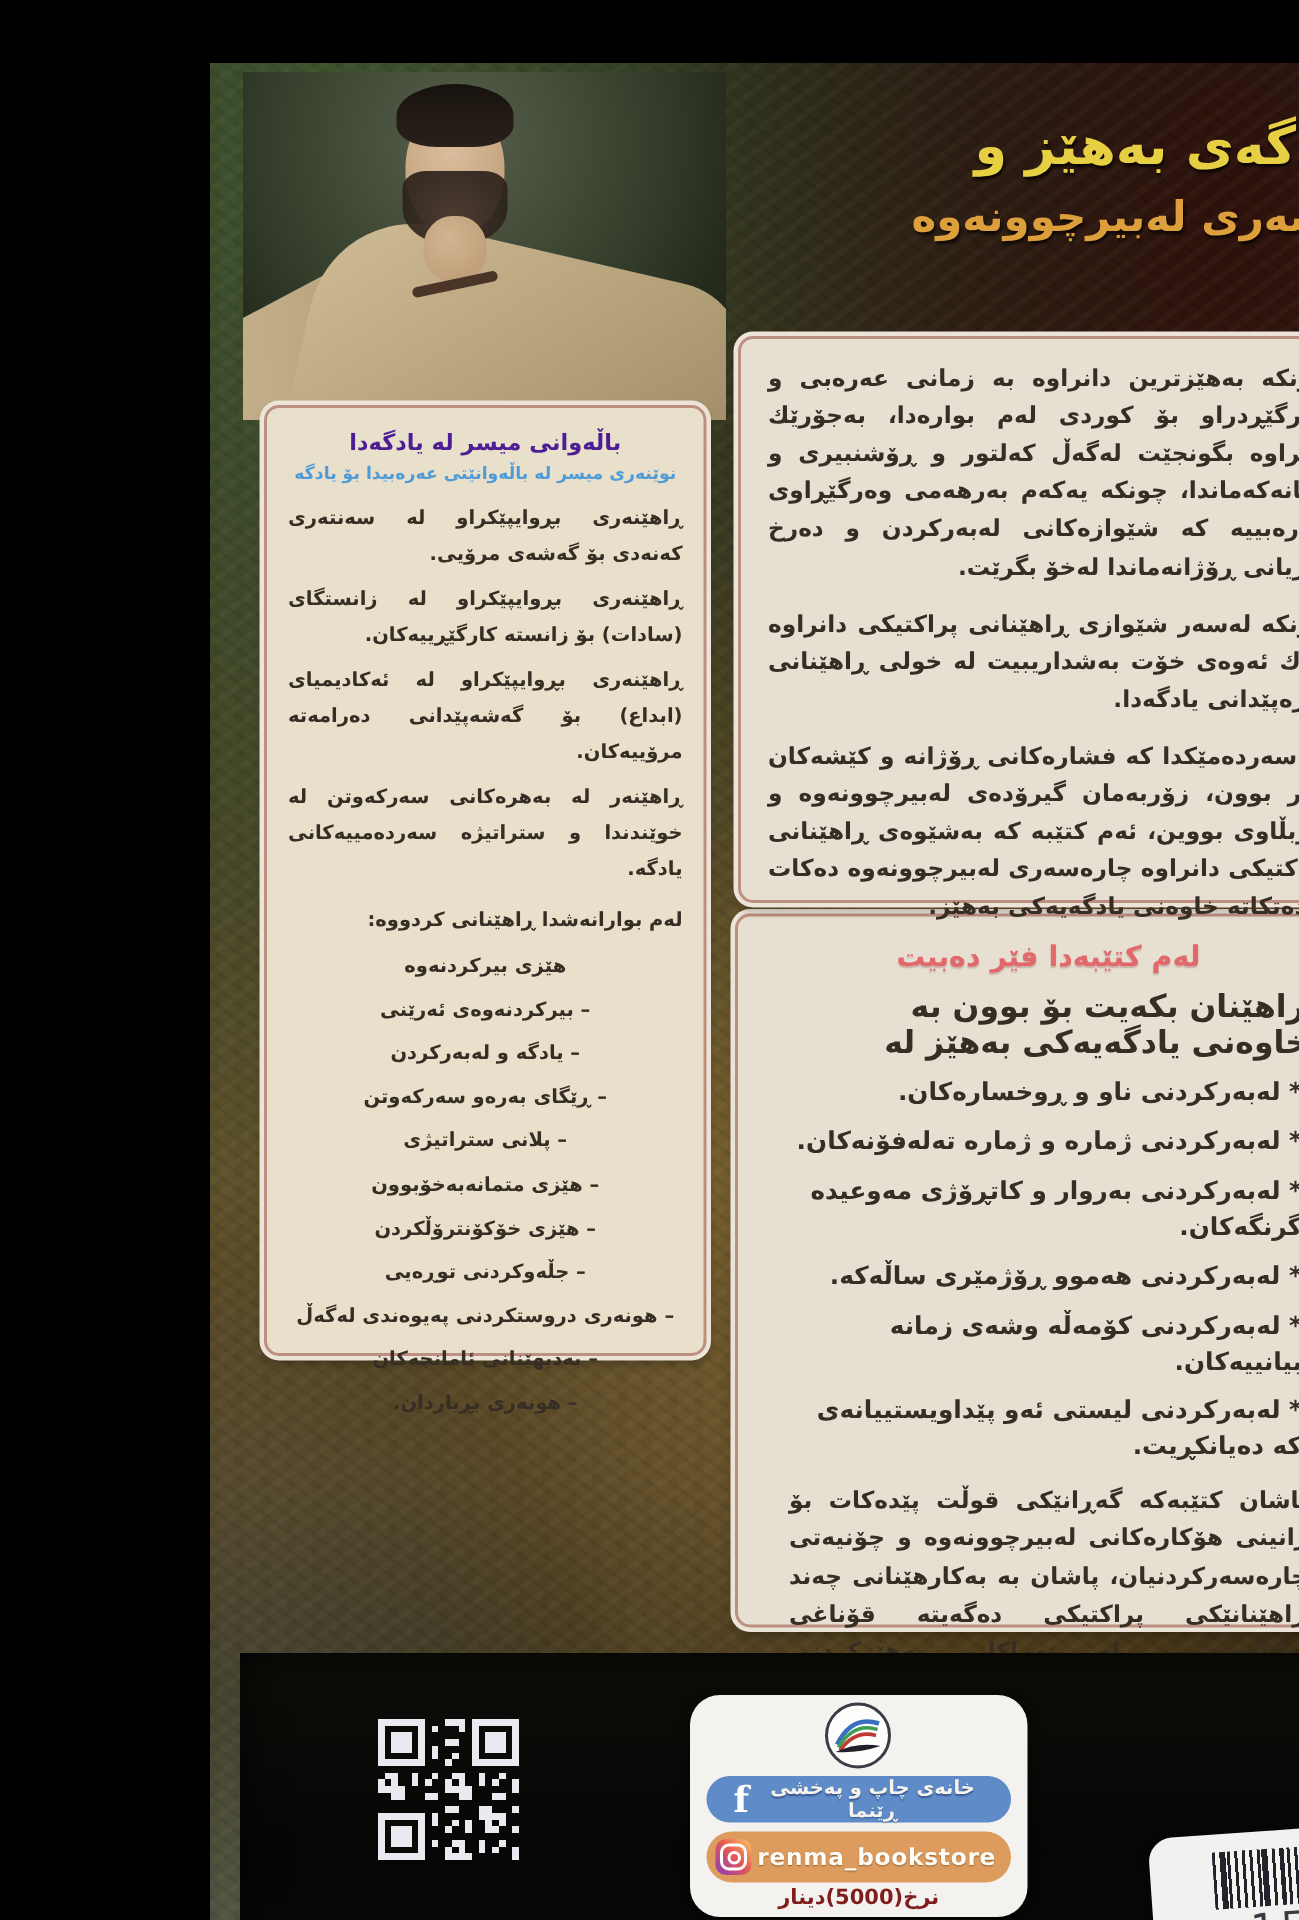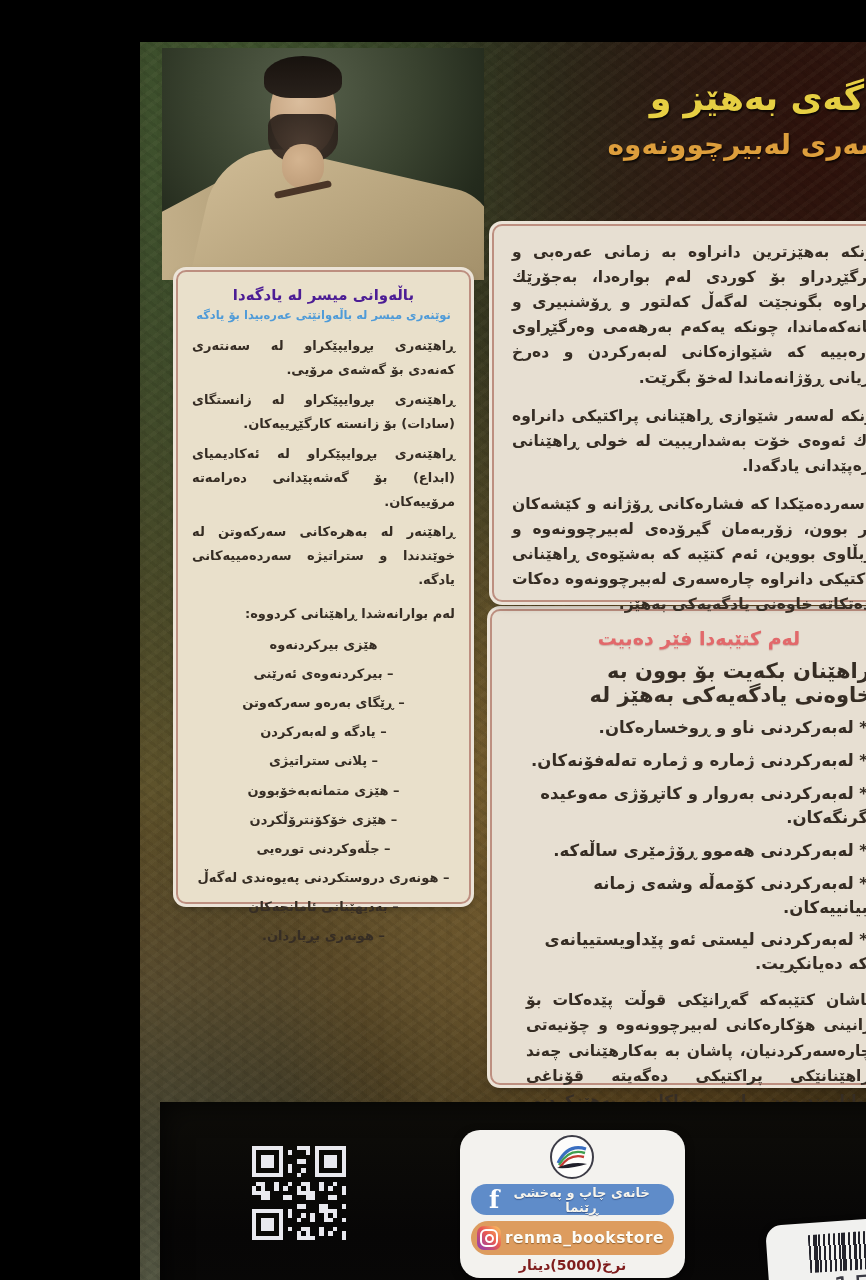--- a/index.html
+++ b/index.html
@@ -174,22 +174,22 @@
   <div class="panel left-box">
     <div class="lb-heading">باڵەوانی میسر لە یادگەدا</div>
     <div class="lb-subheading">نوێنەری میسر لە باڵەوانێتی عەرەبیدا بۆ یادگە</div>
     <p>ڕاهێنەری بڕوایپێکراو لە سەنتەری کەنەدی بۆ گەشەی مرۆیی.</p>
     <p>ڕاهێنەری بڕوایپێکراو لە زانستگای (سادات) بۆ زانستە کارگێڕییەکان.</p>
     <p>ڕاهێنەری بڕوایپێکراو لە ئەکادیمیای (ابداع) بۆ گەشەپێدانی دەرامەتە مرۆییەکان.</p>
     <p>ڕاهێنەر لە بەهرەکانی سەرکەوتن لە خوێندندا و ستراتیژە سەردەمییەکانی یادگە.</p>
     <div class="lb-train-intro">لەم بوارانەشدا ڕاهێنانی کردووە:</div>
     <div class="lb-item">هێزی بیرکردنەوە</div>
     <div class="lb-item">– بیرکردنەوەی ئەرێنی</div>
+    <div class="lb-item">– یادگە و لەبەرکردن</div>
     <div class="lb-item">– ڕێگای بەرەو سەرکەوتن</div>
-    <div class="lb-item">– یادگە و لەبەرکردن</div>
     <div class="lb-item">– پلانی ستراتیژی</div>
     <div class="lb-item">– هێزی متمانەبەخۆبوون</div>
     <div class="lb-item">– هێزی خۆکۆنترۆڵکردن</div>
     <div class="lb-item">– جڵەوکردنی توڕەیی</div>
     <div class="lb-item">– هونەری دروستکردنی پەیوەندی لەگەڵ</div>
     <div class="lb-item">– بەدیهێنانی ئامانجەکان</div>
     <div class="lb-item">– هونەری بڕیاردان.</div>
   </div>
 
   <div class="bottom-panel"></div>

